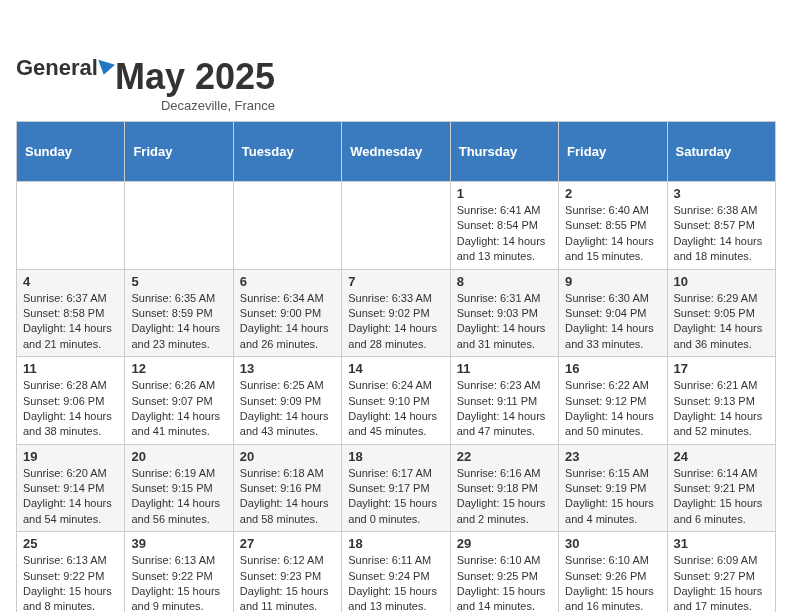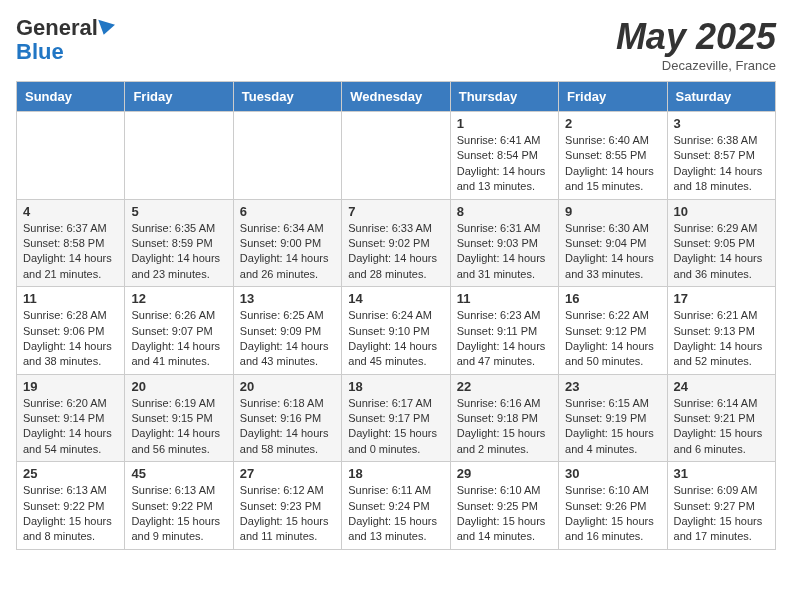--- a/index.html
+++ b/index.html
@@ -5,52 +5,51 @@
     * { box-sizing: border-box; margin: 0; padding: 0; }
     body {
       font-family: Arial, sans-serif;
       background: #fff;
       width: 792px;
       min-height: 612px;
       padding: 16px;
     }
     .header {
       display: flex;
-      justify-content: space-between;
       align-items: flex-start;
       margin-bottom: 8px;
+      margin-top: 40px;
     }
     .logo {
       display: flex;
       flex-direction: column;
       line-height: 1.1;
     }
     .title-block {
       text-align: right;
     }
     .month-title {
       font-size: 36px;
       font-weight: bold;
       color: #333;
-      font-style: italic;
     }
     .location-title {
       font-size: 13px;
       color: #555;
     }
     .calendar {
       width: 100%;
       border-collapse: collapse;
       font-size: 11px;
     }
     .calendar thead tr th {
       background-color: #3a7bbf;
       color: #fff;
       text-align: left;
-      padding: 7px 8px;
+      padding: 22px 8px;
       font-size: 13px;
       font-weight: bold;
       border: 1px solid #ccc;
     }
     .calendar tbody tr td {
       border: 1px solid #ccc;
       vertical-align: top;
       padding: 4px 6px;
       width: 108px;
       min-height: 80px;
@@ -102,23 +101,20 @@
     }
   </style>
 </head>
 <body>
 
 <div class="header">
   <div class="logo">
     <div class="logo-row">
       <span class="logo-text-general">General</span>
       <span class="logo-arrow"></span>
-    </div>
-    <div>
-      <span class="logo-text-blue">Blue</span>
     </div>
   </div>
   <div class="title-block">
     <div class="month-title">May 2025</div>
     <div class="location-title">Decazeville, France</div>
   </div>
 </div>
 
 <table class="calendar">
   <thead>
@@ -240,21 +236,21 @@
           <div class="day-number">24</div>
           <div class="day-info">Sunrise: 6:14 AM<br>Sunset: 9:21 PM<br>Daylight: 15 hours<br>and 6 minutes.</div>
         </td>
       </tr>
       <tr>
         <td>
           <div class="day-number">25</div>
           <div class="day-info">Sunrise: 6:13 AM<br>Sunset: 9:22 PM<br>Daylight: 15 hours<br>and 8 minutes.</div>
         </td>
         <td>
-          <div class="day-number">45</div>
+          <div class="day-number">39</div>
           <div class="day-info">Sunrise: 6:13 AM<br>Sunset: 9:22 PM<br>Daylight: 15 hours<br>and 9 minutes.</div>
         </td>
         <td>
           <div class="day-number">27</div>
           <div class="day-info">Sunrise: 6:12 AM<br>Sunset: 9:23 PM<br>Daylight: 15 hours<br>and 11 minutes.</div>
         </td>
         <td>
           <div class="day-number">18</div>
           <div class="day-info">Sunrise: 6:11 AM<br>Sunset: 9:24 PM<br>Daylight: 15 hours<br>and 13 minutes.</div>
         </td>

